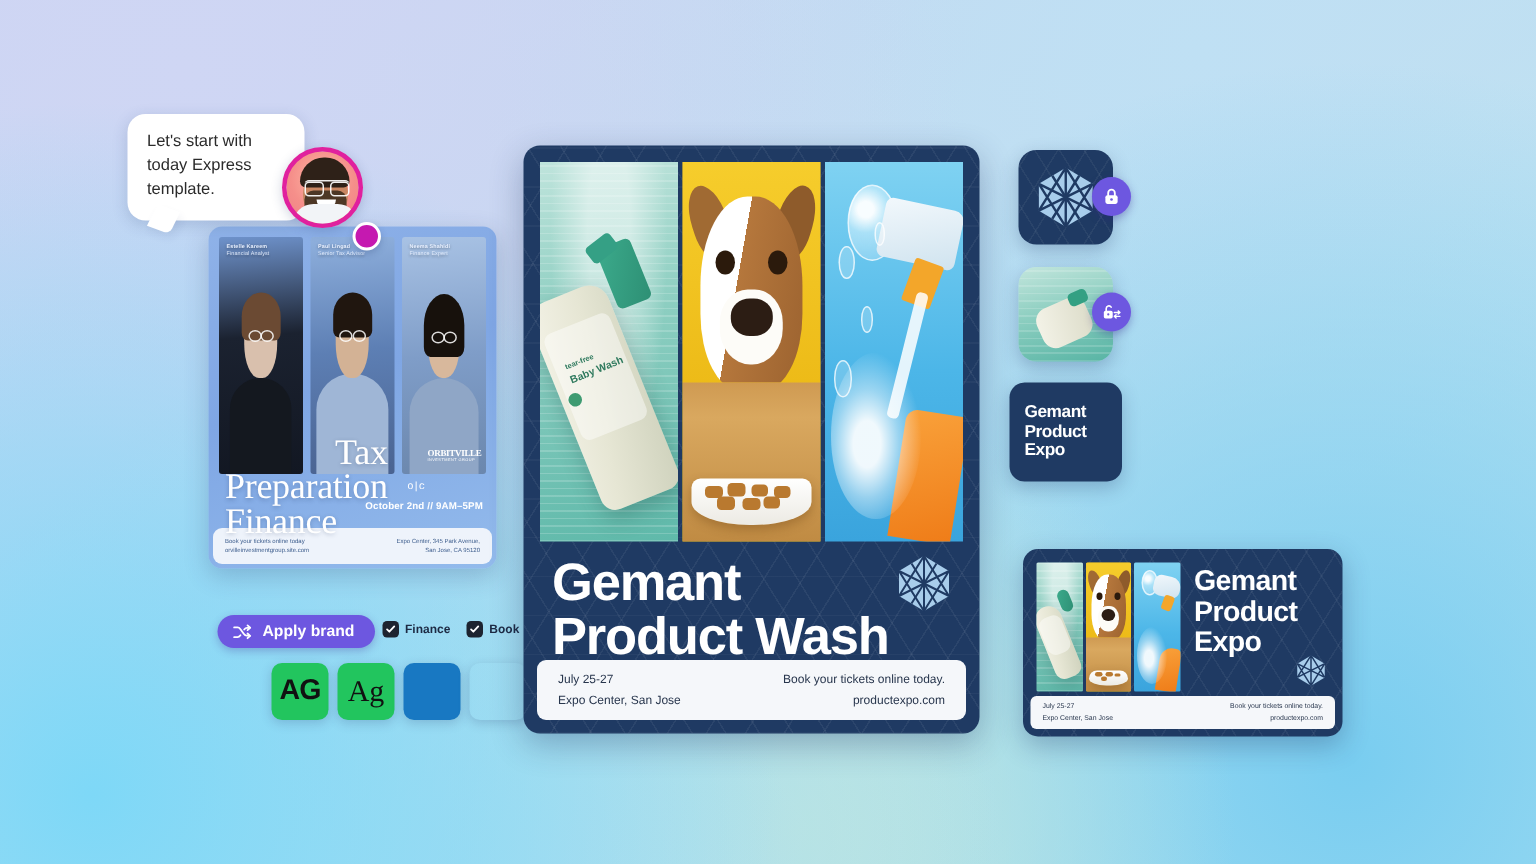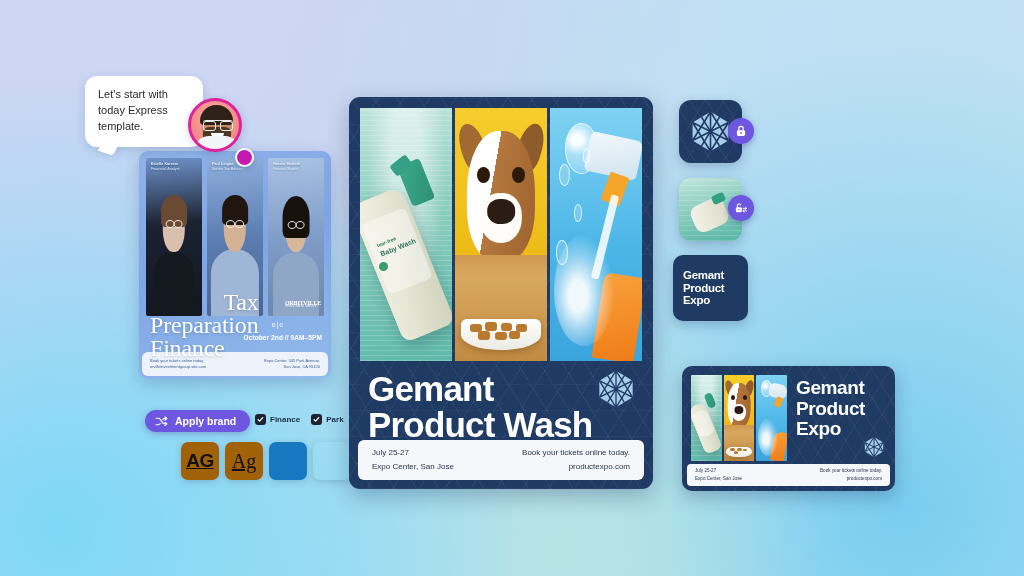--- a/index.html
+++ b/index.html
@@ -134,21 +134,21 @@
     font-size: 8px; color: #1d2b44; font-weight: 600; }
   .chk .box { width: 11px; height: 11px; border-radius: 3px; background: #1d2430;
     display: flex; align-items: center; justify-content: center; }
   .chk .box svg { width: 7px; height: 7px; }
 
   .swatches { position: absolute; left: 181px; top: 442px; display: flex;
     gap: 6px; z-index: 5; }
   .sw { width: 38px; height: 38px; border-radius: 7px;
     box-shadow: 0 2px 7px rgba(40,60,110,.22);
     display: flex; align-items: center; justify-content: center; overflow: hidden; }
-  .sw-font { background: #a16207; color: #111; text-decoration: underline; }
+  .sw-font { background: #22c55e; color: #111; }
   .sw-f1 { font-size: 19px; font-weight: 800; letter-spacing: -.5px; }
   .sw-f2 { font-family: "Liberation Serif", serif; font-size: 20px; }
   .sw-col { background: #1878c2; }
   .sw-tex { background:
       repeating-linear-gradient(42deg, rgba(120,190,255,.3) 0 2px, rgba(0,0,0,0) 2px 9px),
       repeating-linear-gradient(-38deg, rgba(100,170,245,.25) 0 1.5px, rgba(0,0,0,0) 1.5px 11px),
       linear-gradient(140deg, #0d2a4e 0%, #14437a 55%, #0b2murs 100%), #12355f; }
   .sw-tex2 { background: linear-gradient(140deg, #d8e6f6 0%, #f2f7fd 100%); }
 
   
@@ -414,21 +414,21 @@
       </svg>
     </span>
     <span>Finance</span>
   </label>
   <label class="chk">
     <span class="box">
       <svg viewBox="0 0 12 12">
         <path d="M1.8 6.2 4.4 8.8 10 2.8" stroke="#fff" stroke-width="2.1" fill="none" stroke-linecap="round" stroke-linejoin="round"></path>
       </svg>
     </span>
-    <span>Park</span>
+    <span>Book</span>
   </label>
 </div>
 
 <div class="swatches">
   <div class="sw sw-font">
     <span class="sw-f1">AG</span>
   </div>
   <div class="sw sw-font">
     <span class="sw-f2">Ag</span>
   </div>

